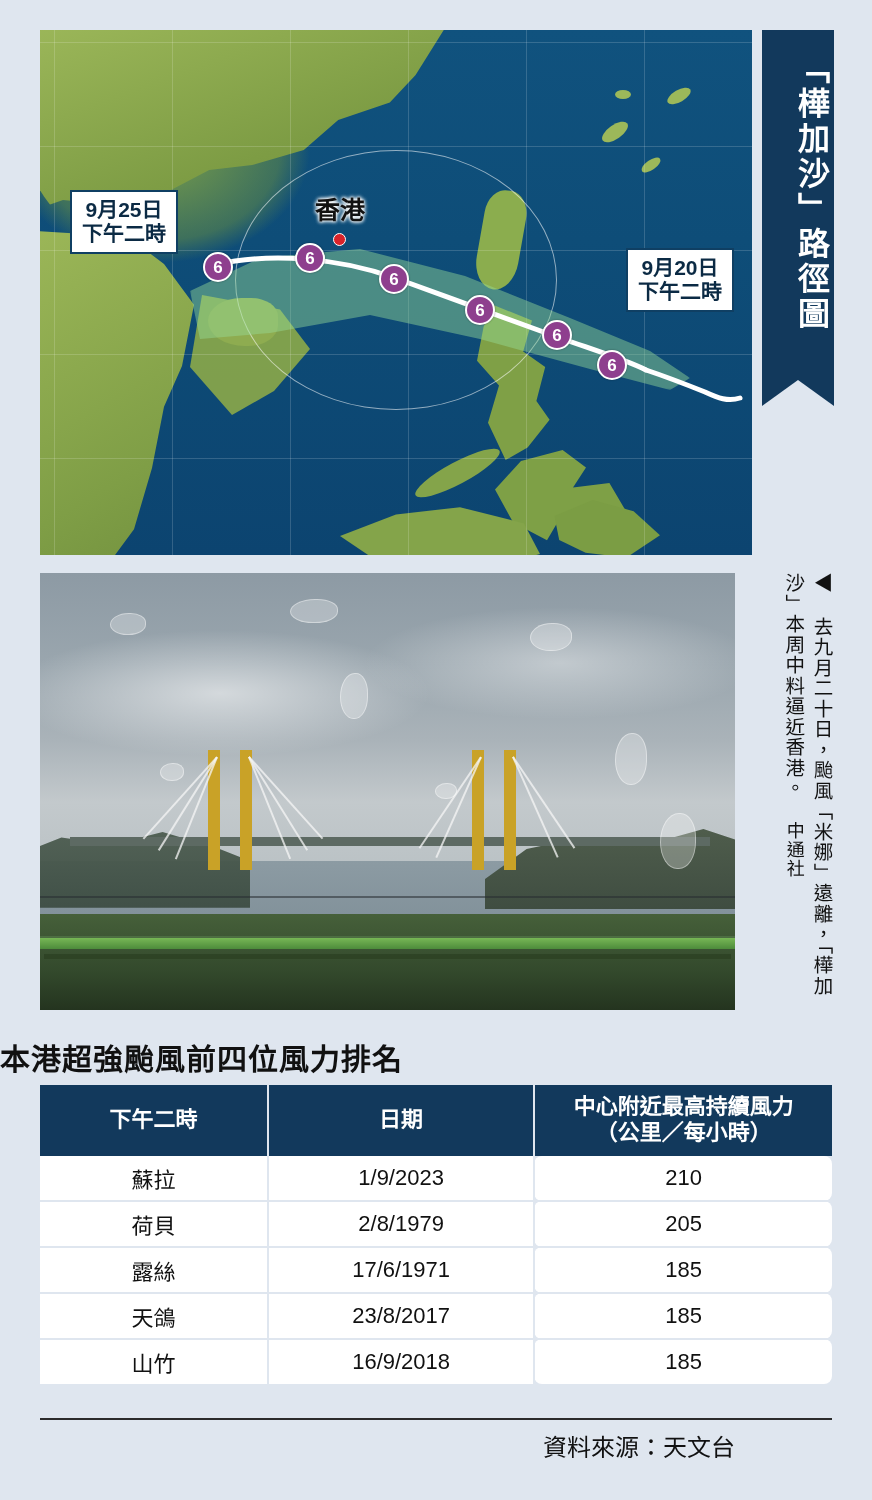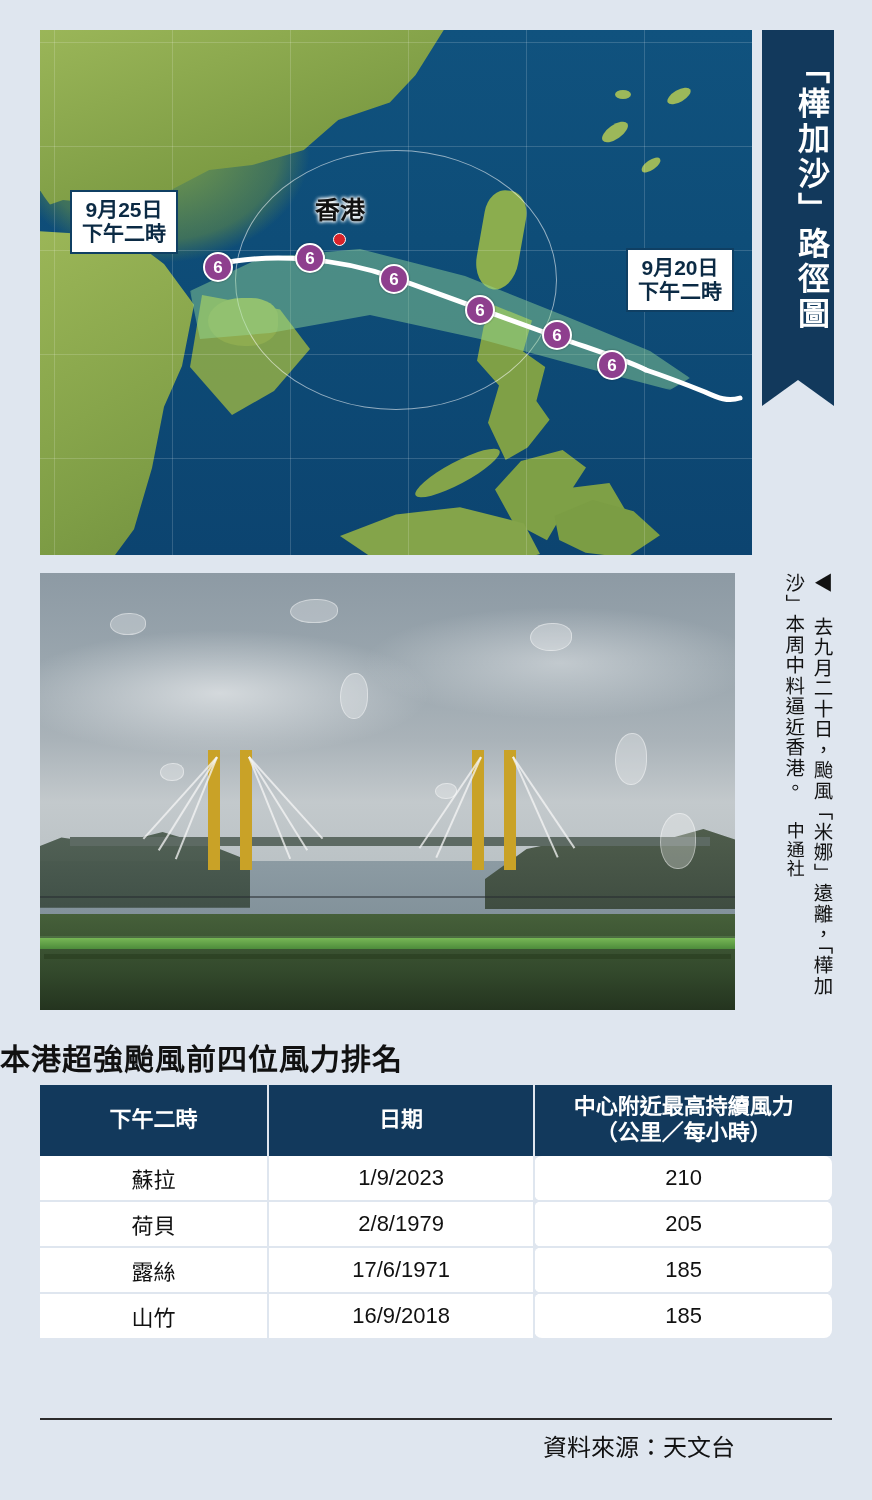--- a/index.html
+++ b/index.html
@@ -446,20 +446,25 @@
       <td>荷貝</td>
       <td>2/8/1979</td>
       <td>205</td>
     </tr>
     <tr>
       <td>露絲</td>
       <td>17/6/1971</td>
       <td>185</td>
     </tr>
     <tr>
+      <td>天鴿</td>
+      <td>23/8/2017</td>
+      <td>185</td>
+    </tr>
+    <tr>
       <td>山竹</td>
       <td>16/9/2018</td>
       <td>185</td>
     </tr>
   </tbody>
 </table>
 
 <div class="table-rule"></div>
 <div class="source-note">資料來源：天文台</div>
 

